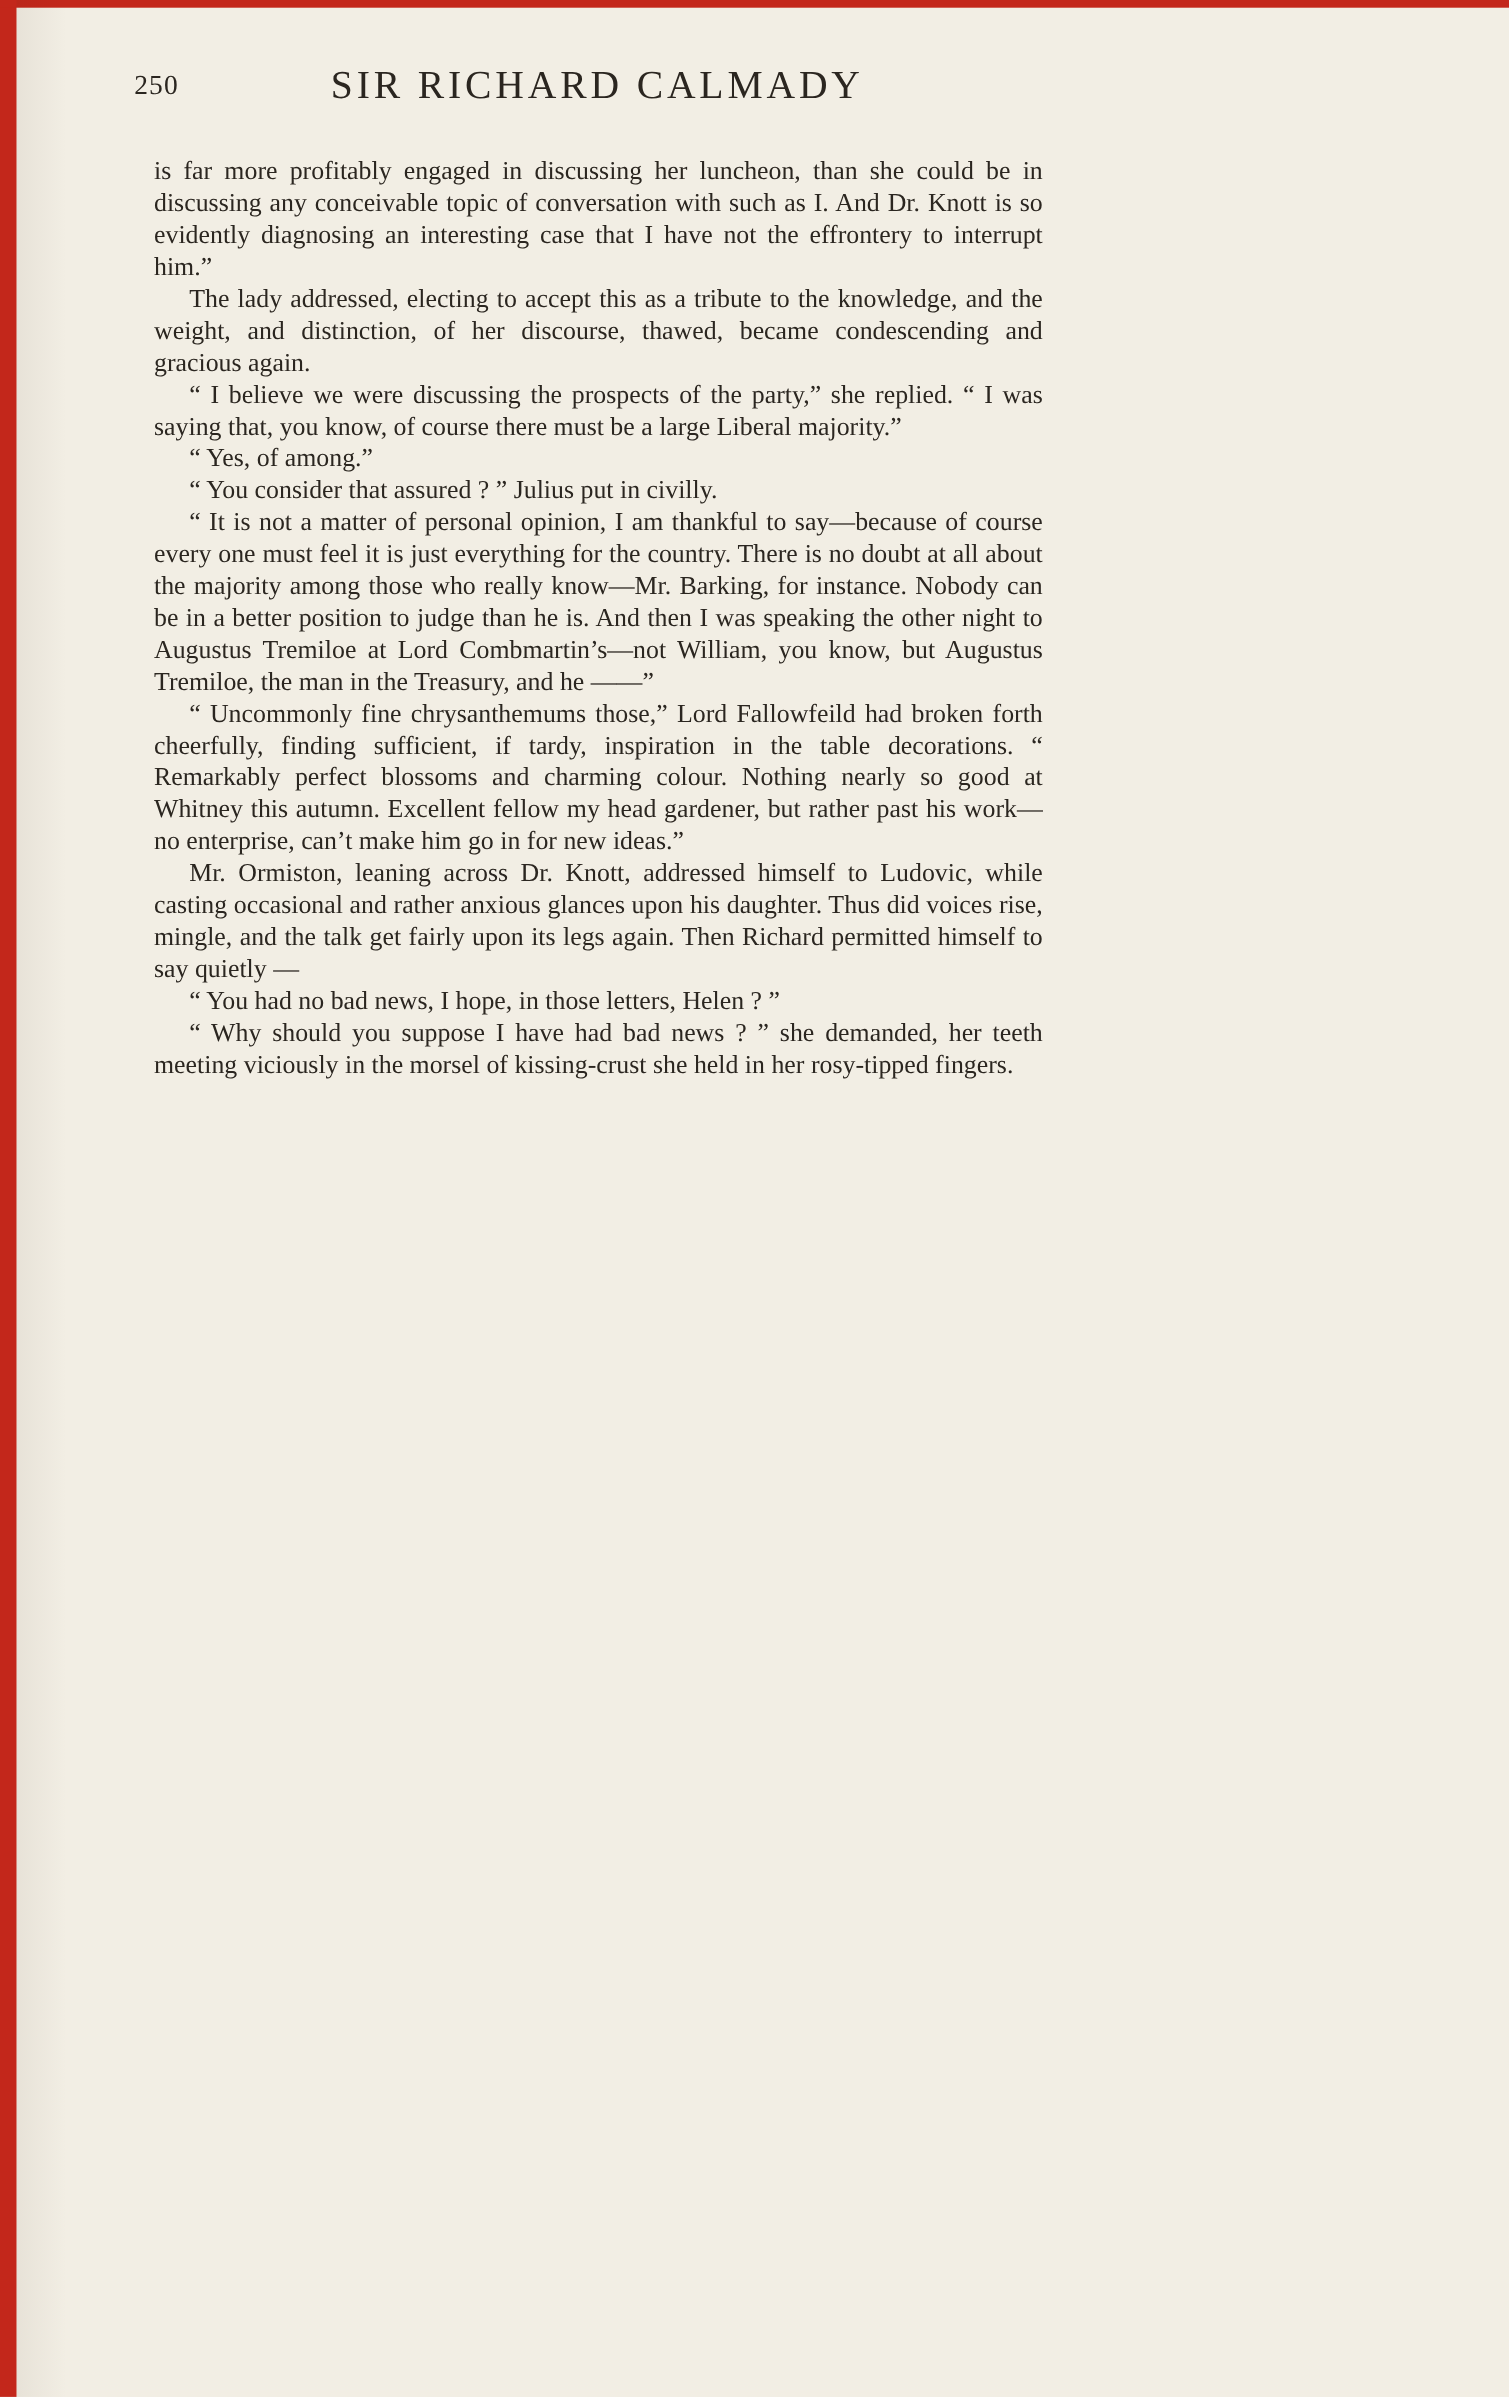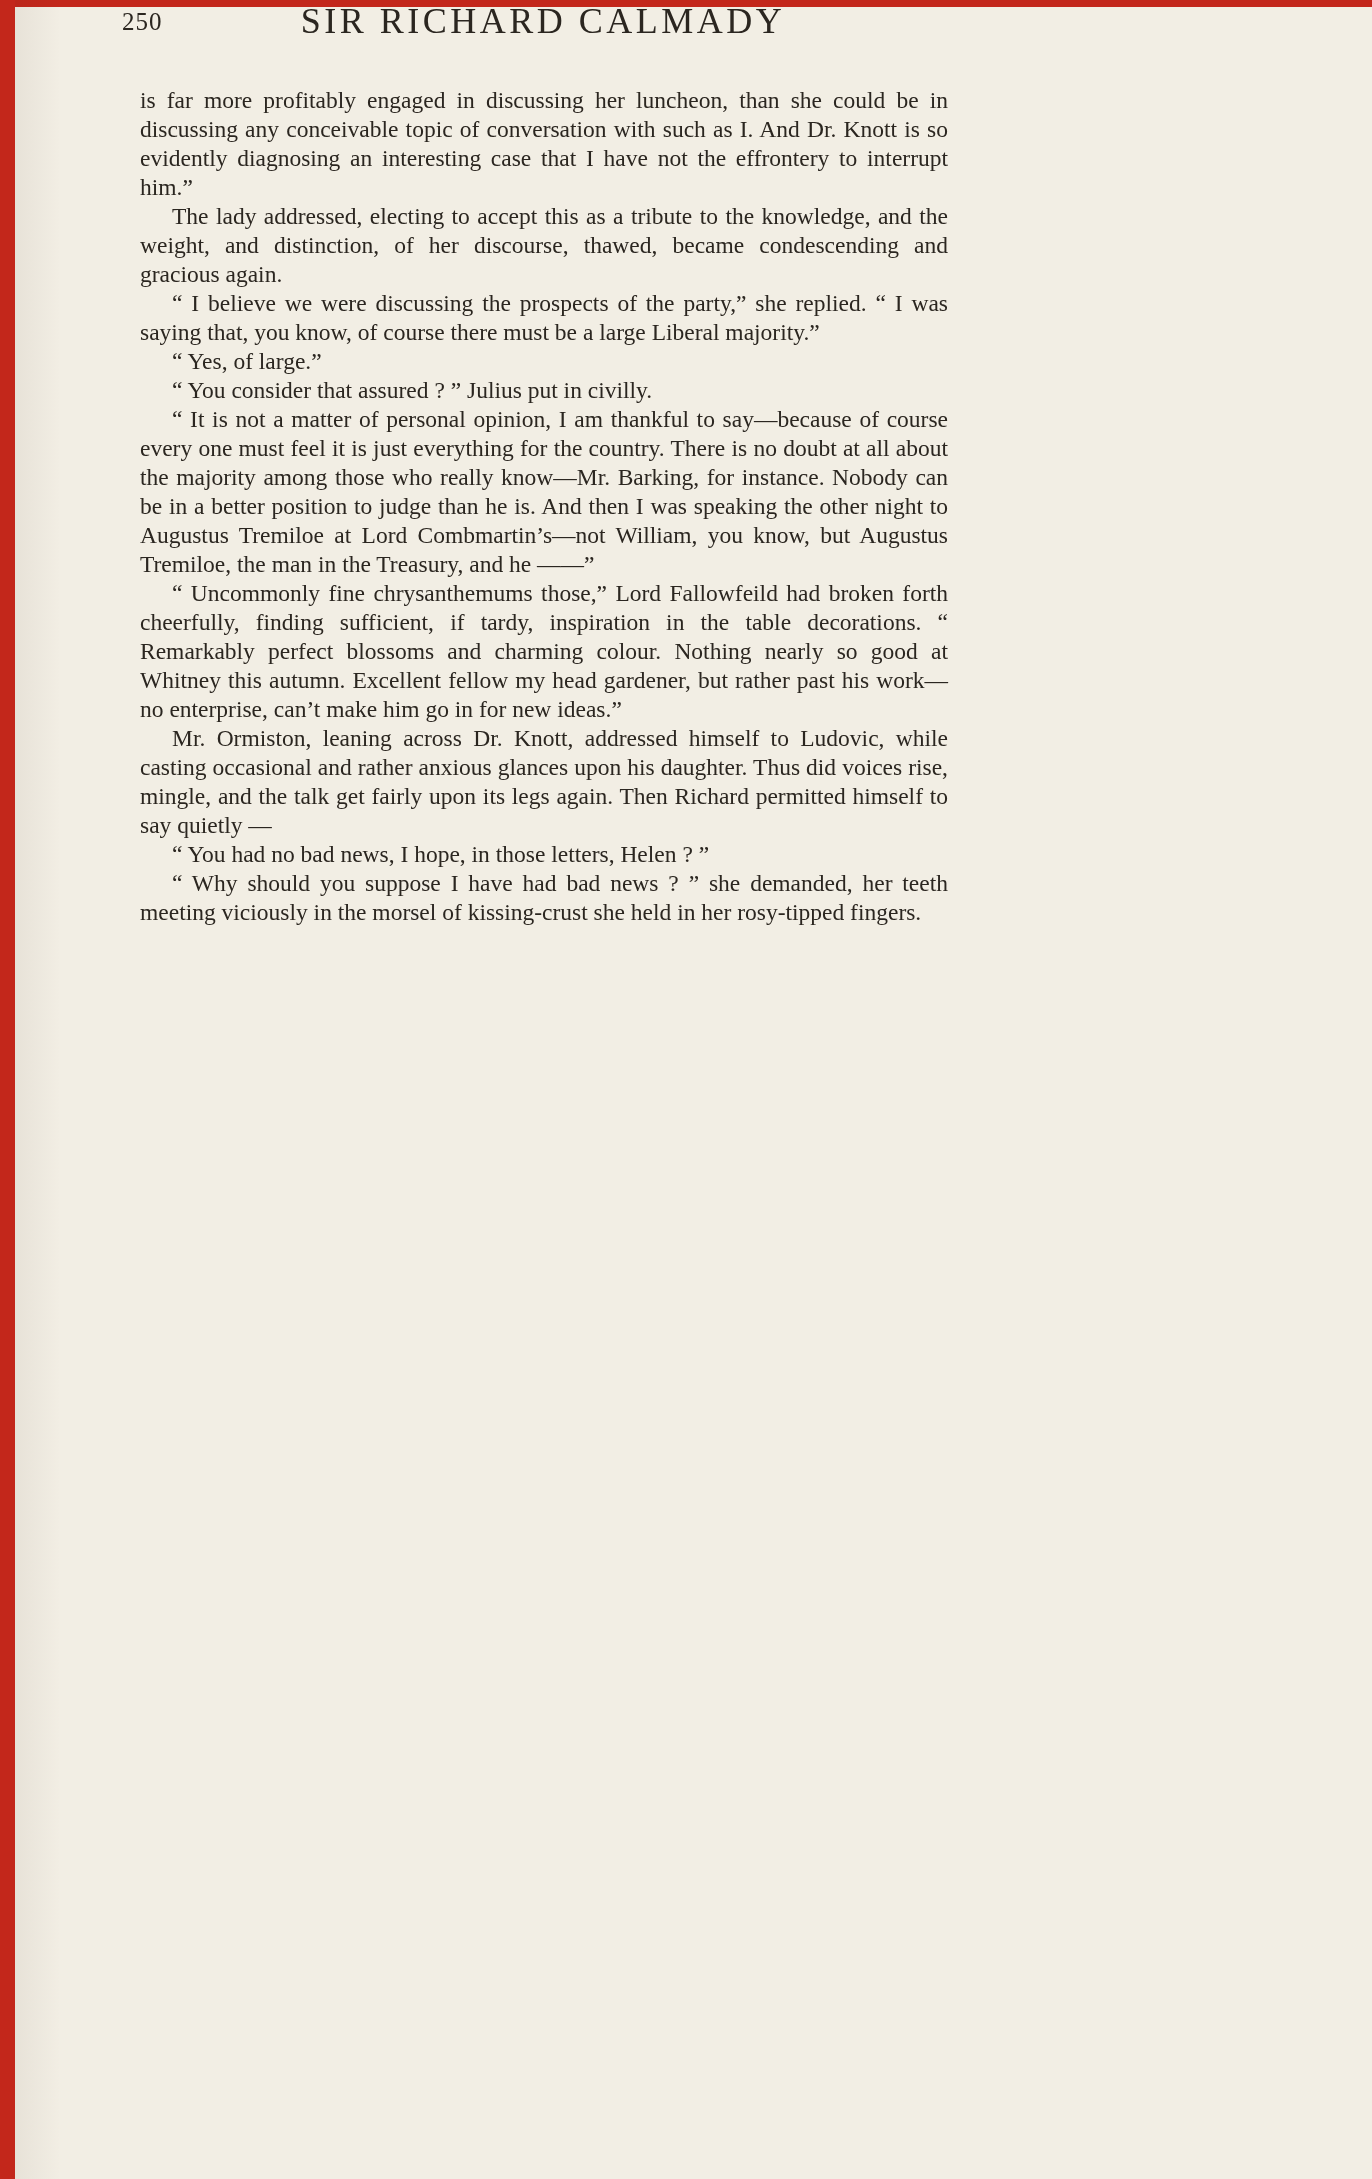--- a/index.html
+++ b/index.html
@@ -33,20 +33,21 @@
   }
   .gutter-shade {
     position: absolute;
     left: 15px; top: 0;
     width: 46px; height: 100%;
     background: linear-gradient(to right, rgba(60,40,20,0.06), rgba(60,40,20,0));
     pointer-events: none;
   }
   .page-header {
     position: relative;
+    margin-top: 56px;
     height: 62px;
     padding-left: 36px;
   }
   .page-number {
     position: absolute;
     left: 122px;
     top: 8px;
     font-size: 25px;
     letter-spacing: 1px;
   }
@@ -86,21 +87,21 @@
 
   <header class="page-header">
     <span class="page-number">250</span>
     <h1 class="running-title">SIR RICHARD CALMADY</h1>
   </header>
 
   <main class="text-block">
       <p class="para">is far more profitably engaged in discussing her luncheon, than she could be in discussing any conceivable topic of conversation with such as I. And Dr. Knott is so evidently diagnosing an interesting case that I have not the effrontery to interrupt him.”</p>
       <p class="para indent">The lady addressed, electing to accept this as a tribute to the knowledge, and the weight, and distinction, of her discourse, thawed, became condescending and gracious again.</p>
       <p class="para indent">“ I believe we were discussing the prospects of the party,” she replied. “ I was saying that, you know, of course there must be a large Liberal majority.”</p>
-      <p class="para indent">“ Yes, of large.”</p>
+      <p class="para indent">“ Yes, of among.”</p>
       <p class="para indent">“ You consider that assured ? ” Julius put in civilly.</p>
       <p class="para indent">“ It is not a matter of personal opinion, I am thankful to say—because of course every one must feel it is just everything for the country. There is no doubt at all about the majority among those who really know—Mr. Barking, for instance. Nobody can be in a better position to judge than he is. And then I was speaking the other night to Augustus Tremiloe at Lord Combmartin’s—not William, you know, but Augustus Tremiloe, the man in the Treasury, and he ——”</p>
       <p class="para indent">“ Uncommonly fine chrysanthemums those,” Lord Fallowfeild had broken forth cheerfully, finding sufficient, if tardy, inspiration in the table decorations. “ Remarkably perfect blossoms and charming colour. Nothing nearly so good at Whitney this autumn. Excellent fellow my head gardener, but rather past his work—no enterprise, can’t make him go in for new ideas.”</p>
       <p class="para indent">Mr. Ormiston, leaning across Dr. Knott, addressed himself to Ludovic, while casting occasional and rather anxious glances upon his daughter. Thus did voices rise, mingle, and the talk get fairly upon its legs again. Then Richard permitted himself to say quietly —</p>
       <p class="para indent">“ You had no bad news, I hope, in those letters, Helen ? ”</p>
       <p class="para indent">“ Why should you suppose I have had bad news ? ” she demanded, her teeth meeting viciously in the morsel of kissing-crust she held in her rosy-tipped fingers.</p>
     </main>
 </div>
 
 </body></html>

